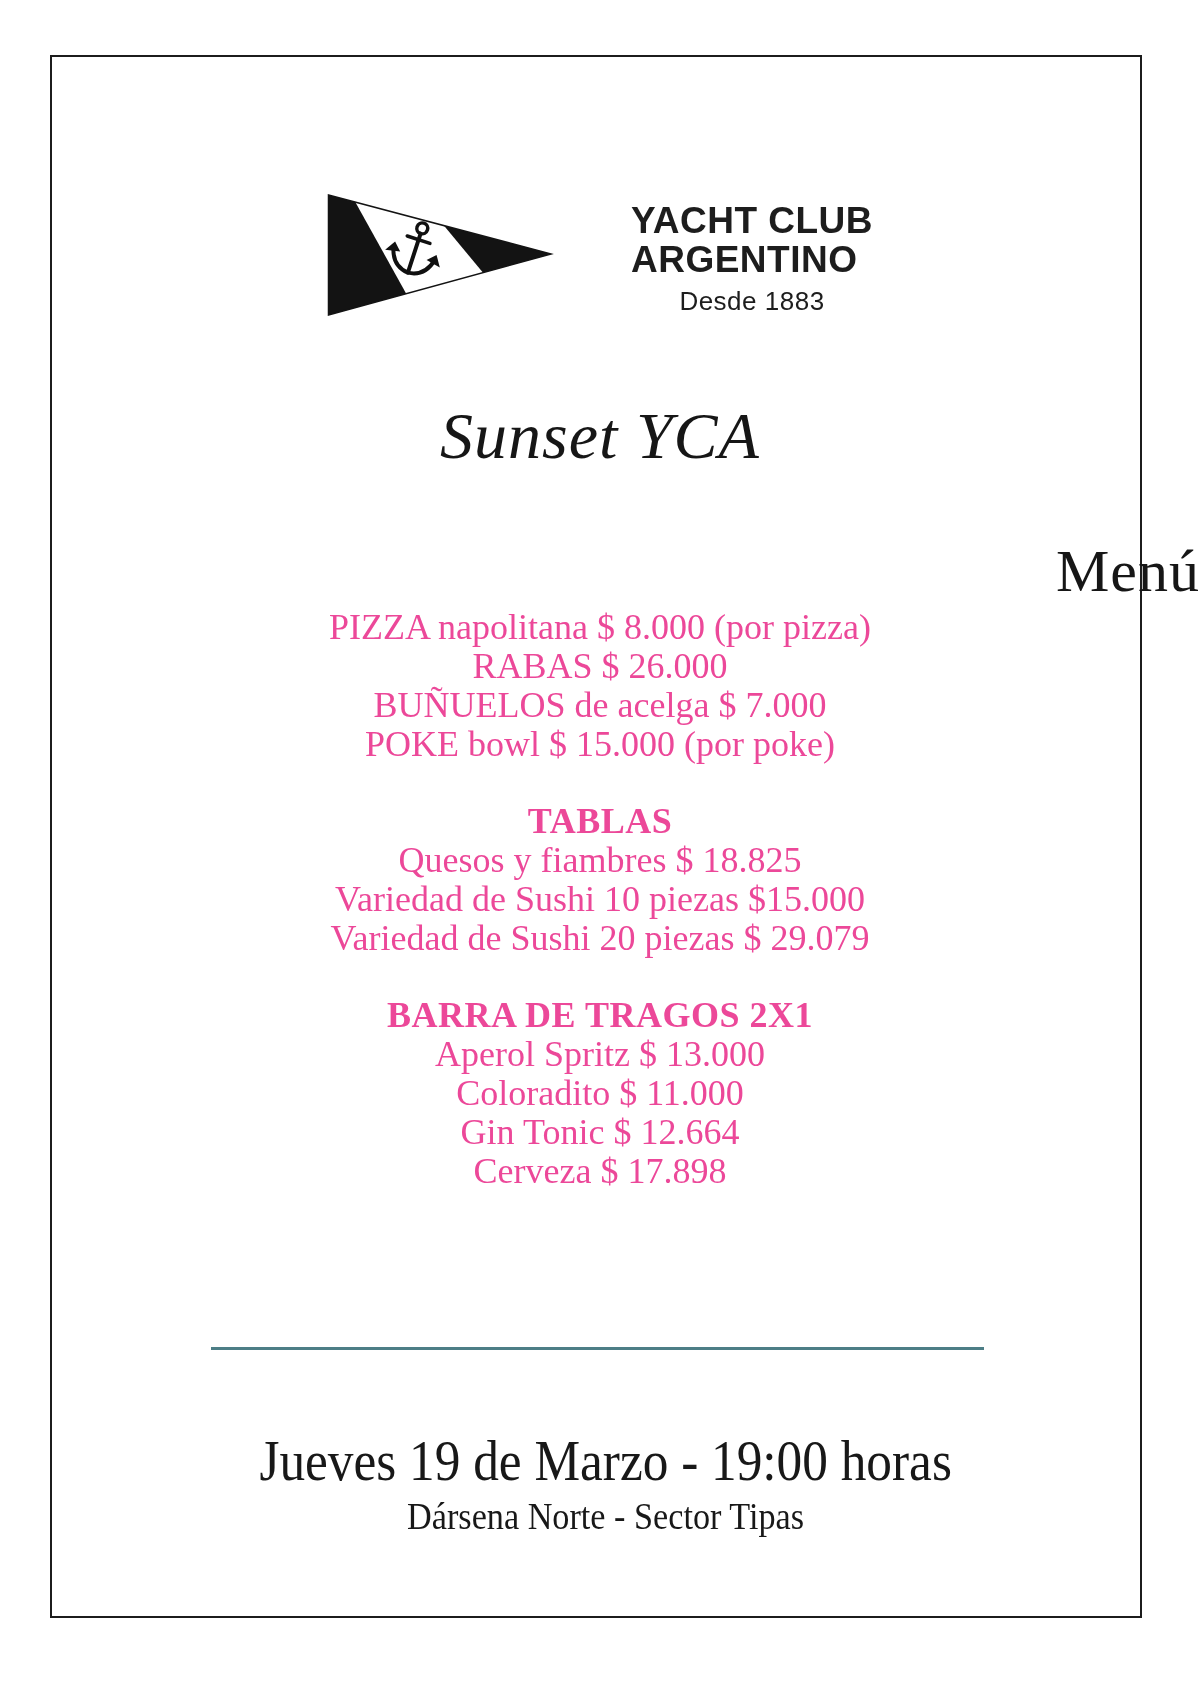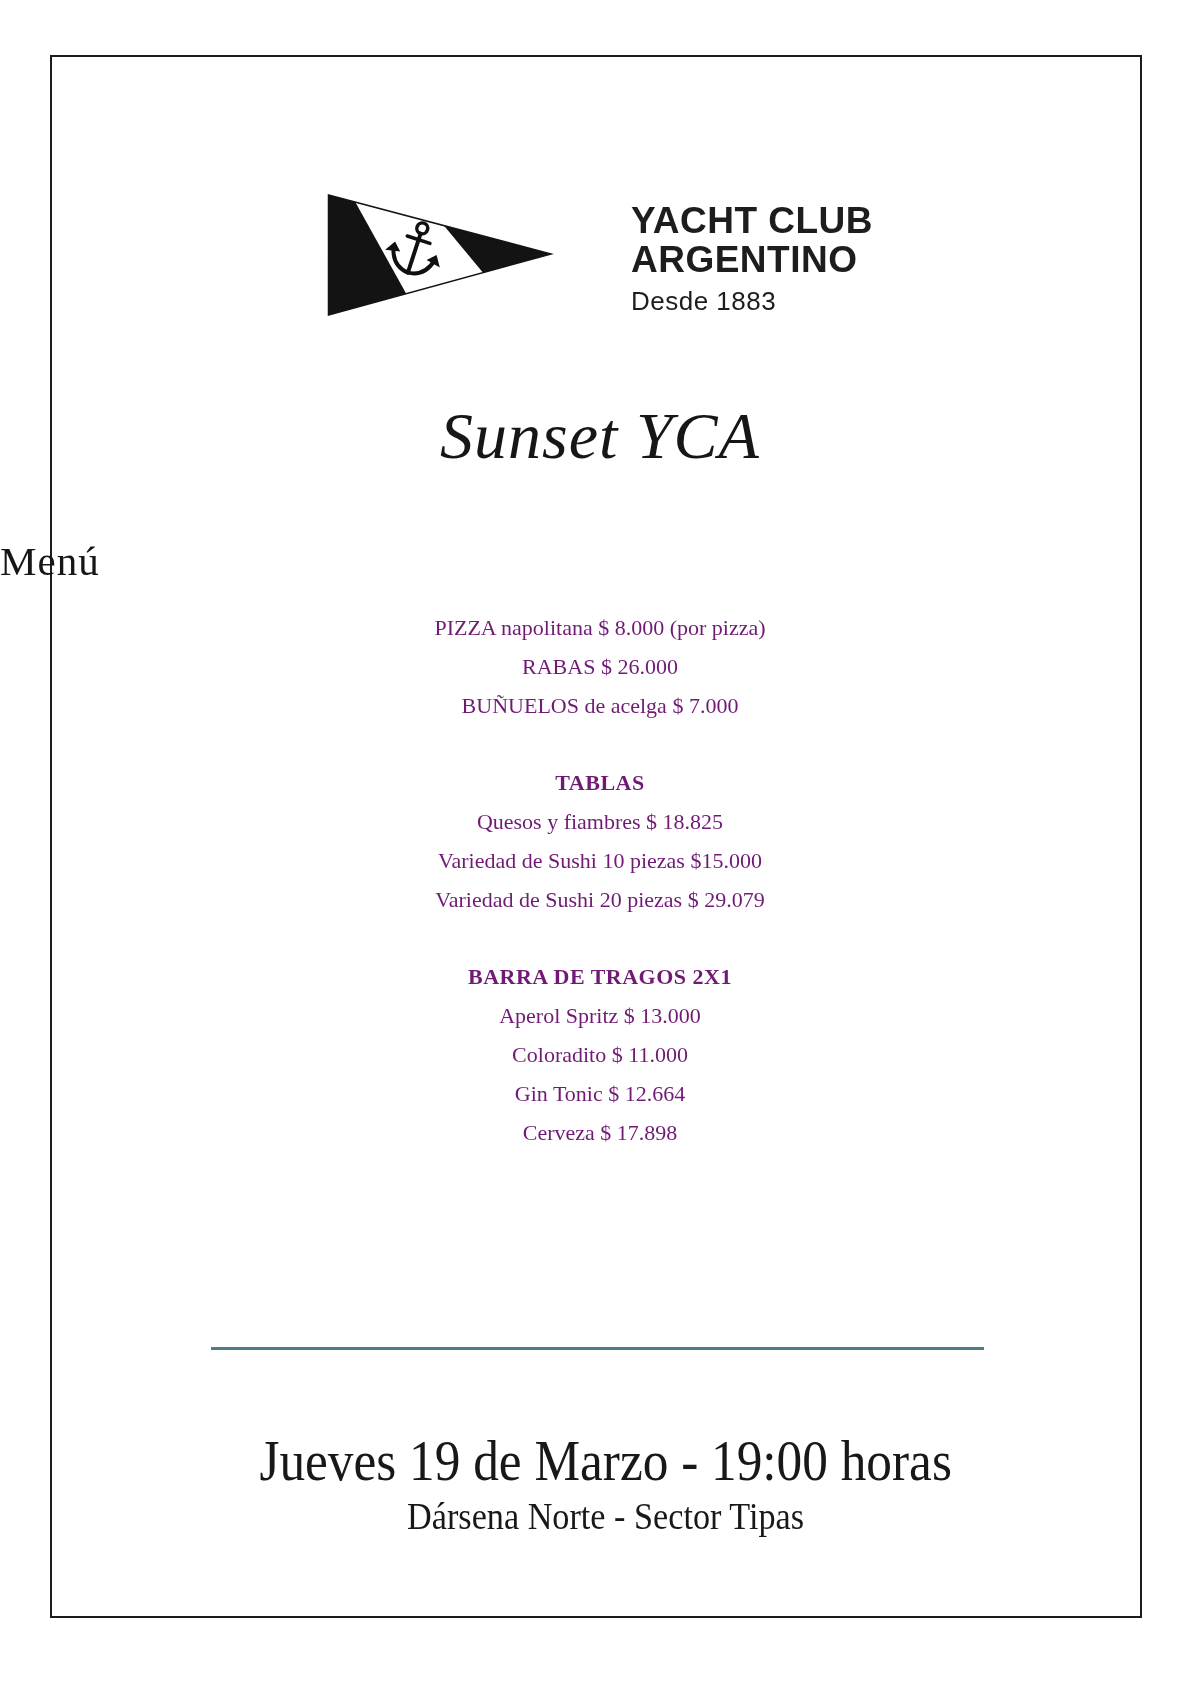--- a/index.html
+++ b/index.html
@@ -35,56 +35,56 @@
     font-size: 37px;
     line-height: 39px;
     letter-spacing: 0.5px;
     color: #1d1d1d;
     text-align: left;
   }
   .club-tagline {
     font-size: 26px;
     font-weight: 400;
     letter-spacing: 0.5px;
-    text-align: left;
+    text-align: center;
     margin-top: 3px;
     color: #1d1d1d;
   }
   
   .title {
     position: absolute;
     top: 403px; left: 0; right: 0;
     margin: 0;
     text-align: center;
     font-weight: 500;
     font-size: 66px;
     line-height: 1;
     letter-spacing: 1px;
     color: #161616;
     font-style: italic;
   }
   .subtitle {
     position: absolute;
     top: 541px; left: 0; right: 0;
     margin: 0;
-    text-align: left;
+    text-align: right;
     font-weight: 500;
-    font-size: 41px;
+    font-size: 60px;
     line-height: 1;
     letter-spacing: 1px;
     color: #161616;
   }
   
   .menu {
     position: absolute;
     top: 608px; left: 0; right: 0;
     text-align: center;
-    font-size: 22px;
+    font-size: 36px;
     line-height: 39px;
-    color: #701a75;
+    color: #ec4899;
   }
   .section-gap { height: 38px; }
   .section-header { letter-spacing: 0.5px; font-weight: bold; }
   
   .divider {
     position: absolute;
     top: 1347px; left: 211px;
     width: 773px; height: 3px;
     background: #4d7e86;
   }
@@ -136,20 +136,21 @@
     </div>
   </div>
 
   <h1 class="title">Sunset YCA</h1>
   <h2 class="subtitle">Menú</h2>
 
   <div class="menu">
     <div class="menu-line">PIZZA napolitana $ 8.000 (por pizza)</div>
     <div class="menu-line">RABAS $ 26.000</div>
     <div class="menu-line">BUÑUELOS de acelga $ 7.000</div>
+    <div class="menu-line">POKE bowl $ 15.000 (por poke)</div>
 
     <div class="section-gap"></div>
 
     <div class="menu-line section-header">TABLAS</div>
     <div class="menu-line">Quesos y fiambres $ 18.825</div>
     <div class="menu-line">Variedad de Sushi 10 piezas $15.000</div>
     <div class="menu-line">Variedad de Sushi 20 piezas $ 29.079</div>
 
     <div class="section-gap"></div>
 

